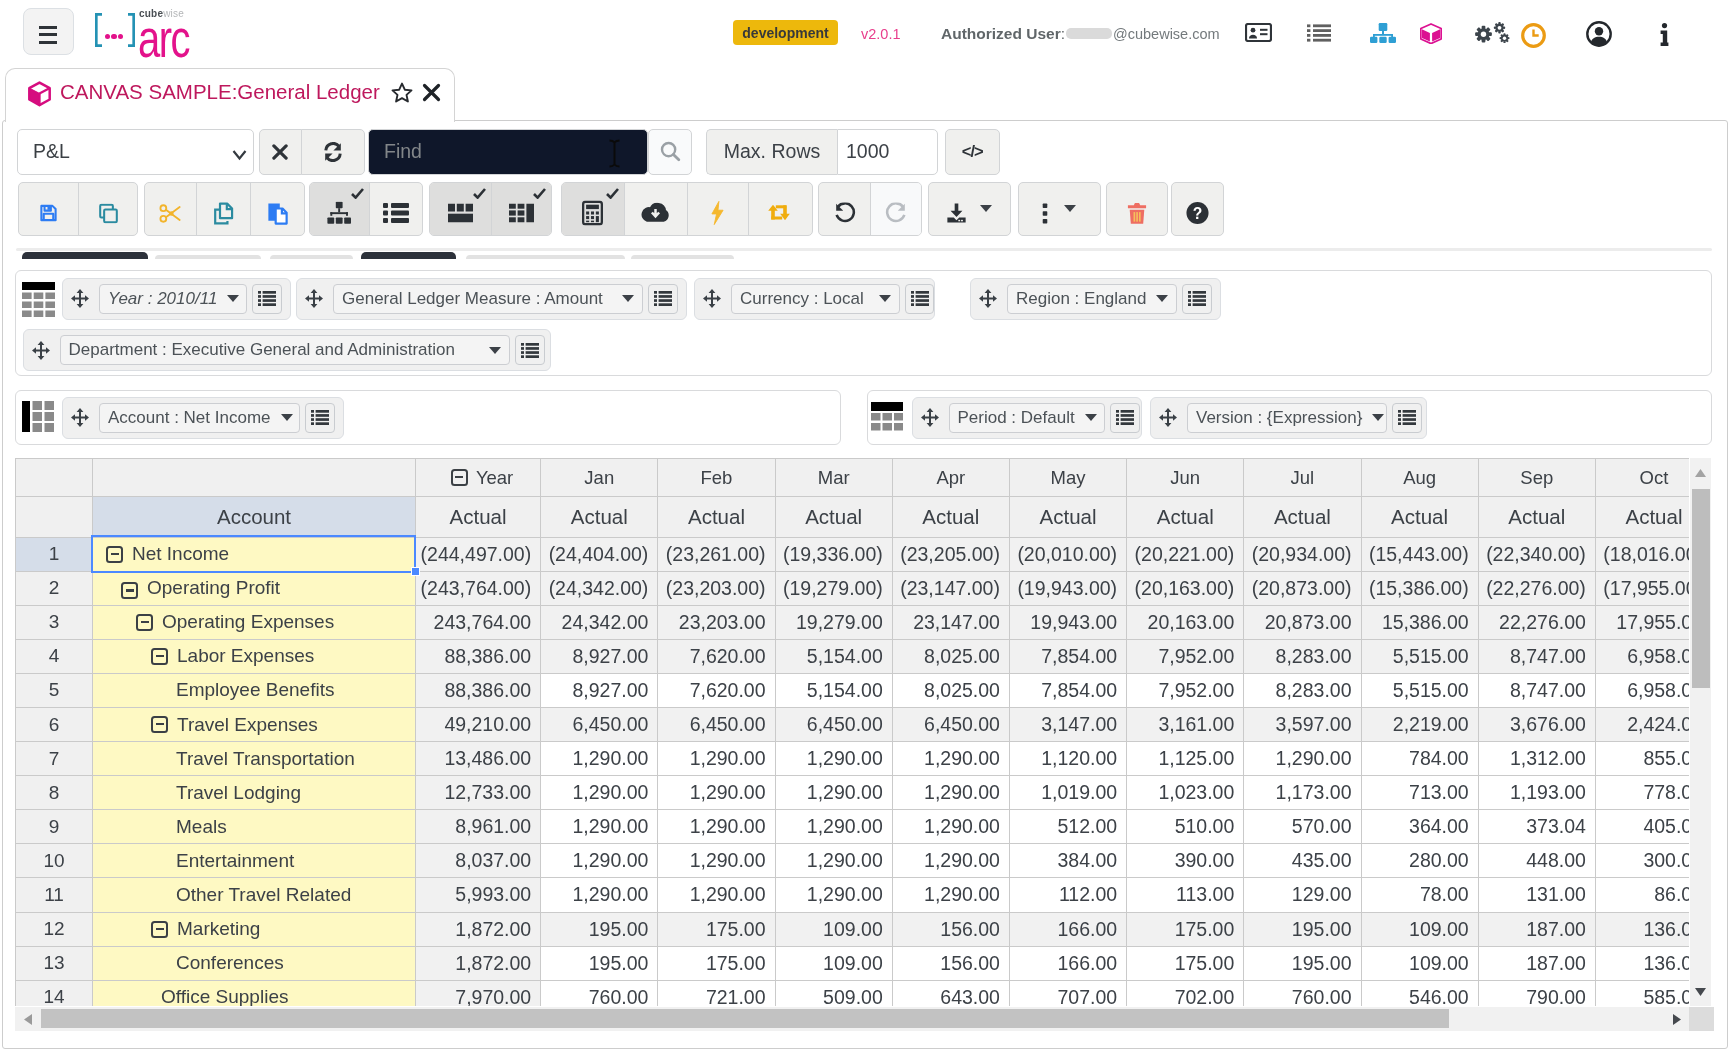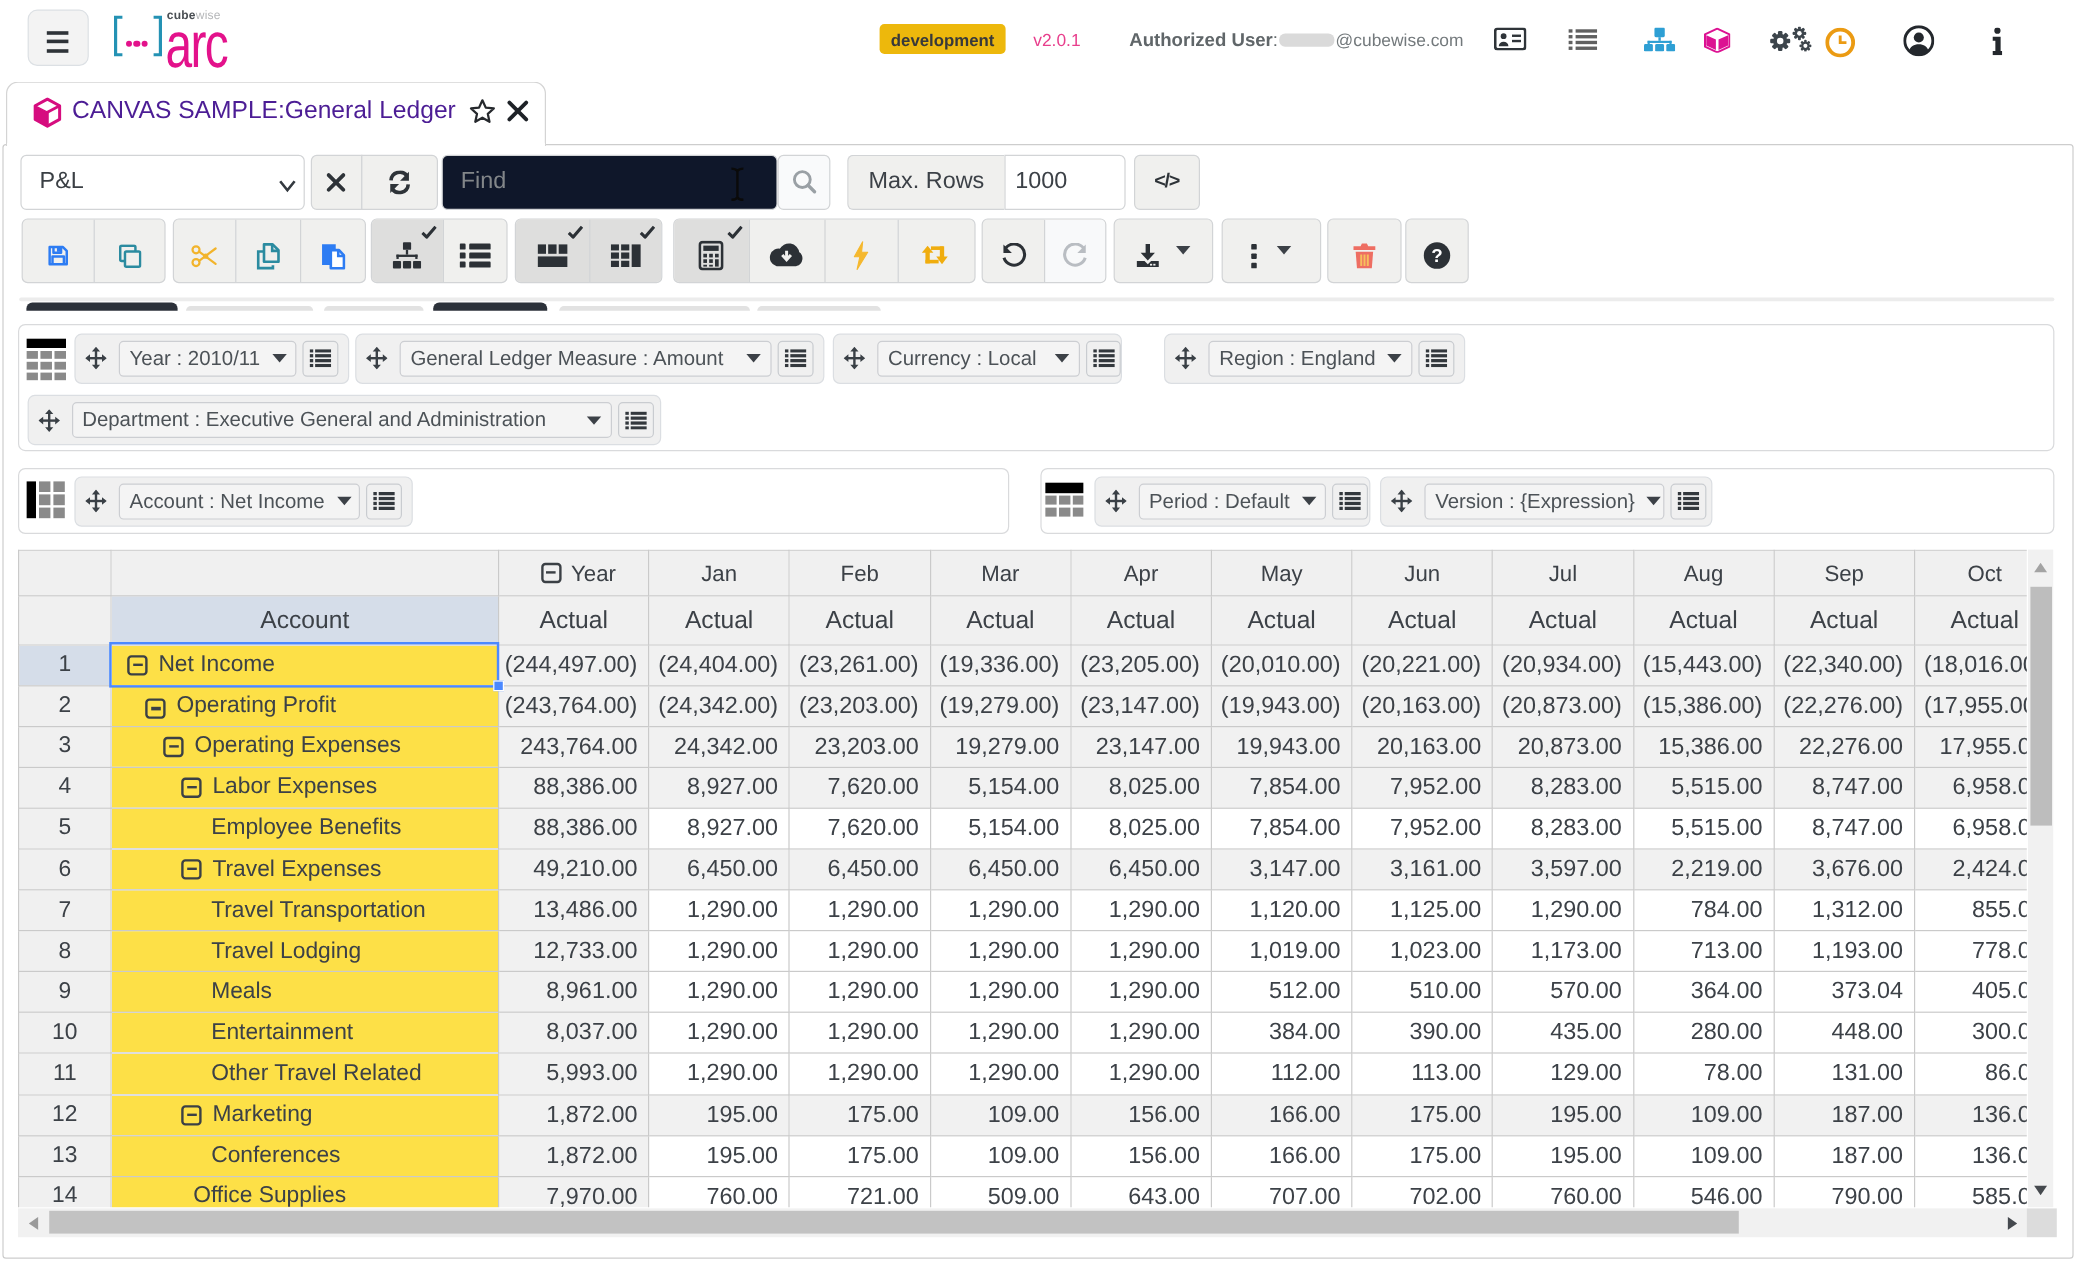--- a/index.html
+++ b/index.html
@@ -22,21 +22,21 @@
 #grid{border-collapse:collapse;table-layout:fixed;width:1697.2px;font-size:19.5px;color:#3c4147;}
 #grid td{border:1px solid #cacaca;padding:0;box-sizing:border-box;overflow:hidden;white-space:nowrap;}
 #grid .hd{background:#f0f0f0;text-align:center;font-size:20.5px;}
 #grid .hsel{background:#d5dde9;}
 #grid .hr1{height:38px;}
 #grid .hr1 .hd{font-size:18.5px;}
 #grid .hr2{height:40.5px;}
 #grid .dr{height:34.1px;}
 #grid .rn{background:#f0f0f0;text-align:center;font-size:19px;}
 #grid .rnsel{background:#d5dde9;}
-#grid .ac{background:#fde047;font-size:19px;}
+#grid .ac{background:#fef9c3;font-size:19px;}
 #grid .dc{text-align:right;padding-right:9px;}
 #grid .g{background:#f1f1f1;}
 #grid .w{background:#fff;}
 .mi{display:inline-block;width:13px;height:13px;border:2px solid #3b4045;border-radius:3.5px;position:relative;flex:none;}
 .mi::after{content:"";position:absolute;left:2.5px;top:5.2px;width:8px;height:2.2px;background:#3b4045;}
 .hflex{display:flex;align-items:center;justify-content:center;}
 .hflex span{margin-left:8px;}
 </style>
 </head>
 <body>
@@ -167,21 +167,21 @@
 
 <div class="abs" style="left:5px;top:68px;width:450px;height:54px;background:#fff;border:1px solid #d4d4d4;border-bottom:none;border-radius:10px 10px 0 0;box-sizing:border-box;z-index:5;"></div>
 <div class="abs" style="left:27px;top:81px;z-index:6;">
 <svg width="25" height="26" viewBox="0 0 24 25">
       <path d="M12 1.5L21.8 6.9v10.9L12 23.2 2.2 17.8V6.9z" fill="none" stroke="#d60d7f" stroke-width="2.4" stroke-linejoin="round"></path>
       <path d="M12 12L2.5 7v10.8l9.5 5.2z" fill="#d60d7f" stroke="#d60d7f" stroke-width="1"></path>
       <path d="M12 12l9.5-5" stroke="#d60d7f" stroke-width="2.2" fill="none"></path>
       <path d="M12 12v11" stroke="#d60d7f" stroke-width="2.2" fill="none"></path>
     </svg>
 </div>
-<div class="abs" style="left:60px;top:80px;color:#4c1d95;font-size:20.5px;z-index:6;">CANVAS SAMPLE:General Ledger</div>
+<div class="abs" style="left:60px;top:80px;color:#be185d;font-size:20.5px;z-index:6;">CANVAS SAMPLE:General Ledger</div>
 <div class="abs" style="left:390px;top:81px;z-index:6;">
 <svg width="24" height="24" viewBox="0 0 24 24">
       <path d="M12 2.6l2.8 6.1 6.7.7-5 4.5 1.4 6.6-5.9-3.4-5.9 3.4 1.4-6.6-5-4.5 6.7-.7z" fill="none" stroke="#26292d" stroke-width="1.9" stroke-linejoin="round"></path>
     </svg>
 </div>
 <div class="abs" style="left:422px;top:83px;z-index:6;">
 <svg width="19" height="19" viewBox="0 0 19 19">
       <path d="M2.5 2.5l14 14M16.5 2.5l-14 14" stroke="#1e2227" stroke-width="3.2" stroke-linecap="round"></path>
     </svg>
 </div>
@@ -464,21 +464,21 @@
     </g>
   </svg>
 <div class="chip" style="left:62px;top:277.5px;width:229px;">
   <svg style="margin-left:8px;flex:none;" width="18" height="19" viewBox="0 0 18 19">
       <g fill="#3a4046">
         <path d="M9 0l3.4 4H5.6z M9 19l3.4-4H5.6z M0 9.5L4 6.3v6.4z M18 9.5L14 6.3v6.4z"></path>
         <rect x="8" y="3.2" width="2" height="12.6"></rect>
         <rect x="2.8" y="8.5" width="12.4" height="2"></rect>
       </g>
     </svg>
-  <div class="dd" style="margin-left:10px;width:148px;">Year : 2010/11<span class="caret"></span></div>
+  <div class="dd" style="margin-left:10px;width:148px;font-style:italic;">Year : 2010/11<span class="caret"></span></div>
   <div class="lbtn">
       <svg width="18" height="15" viewBox="0 0 18 15">
         <g fill="#33383d">
           <rect x="0" y="0" width="3" height="2.7"></rect>
           <rect x="4.6" y="0" width="13.4" height="2.7"></rect>
           <rect x="0" y="4.1" width="3" height="2.7"></rect>
           <rect x="4.6" y="4.1" width="13.4" height="2.7"></rect>
           <rect x="0" y="8.2" width="3" height="2.7"></rect>
           <rect x="4.6" y="8.2" width="13.4" height="2.7"></rect>
           <rect x="0" y="12.3" width="3" height="2.7"></rect>

